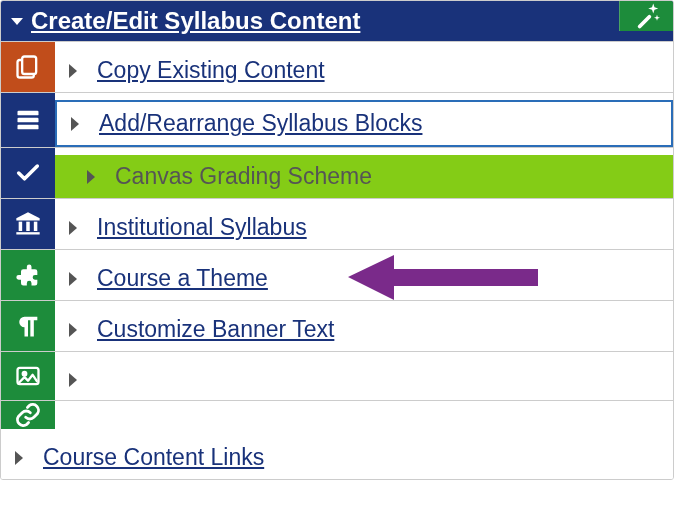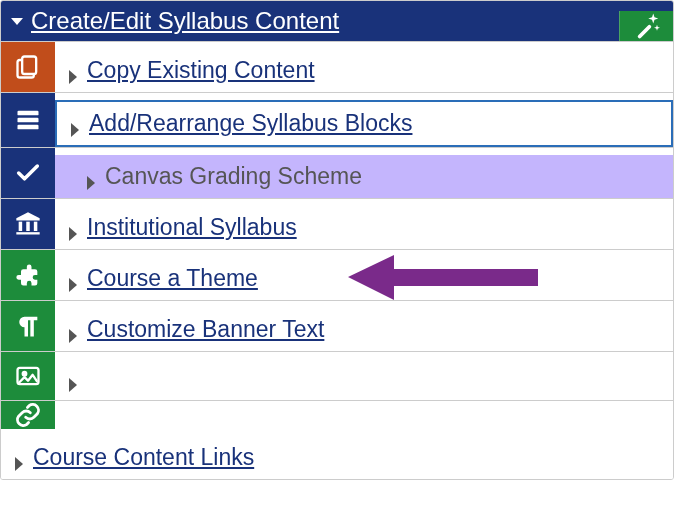--- a/index.html
+++ b/index.html
@@ -10,23 +10,24 @@
       background: #fff;
       position: relative;
     }
     .panel {
       border: 1px solid #ccc;
       border-radius: 3px;
       overflow: hidden;
     }
     .panel-header {
       display: flex;
-      align-items: flex-end;
+      align-items: flex-start;
       background: #19327a;
       border-bottom: 1px solid #ccc;
+      font-weight: bold;
     }
     .panel-header-main {
       display: flex;
       align-items: center;
       padding: 6px 10px;
       gap: 8px;
       flex: 1;
     }
     .panel-header-main .caret {
       width: 0; height: 0;
@@ -58,22 +59,22 @@
     .row:last-child { border-bottom: none; flex-direction: column; }
     .icon-cell {
       width: 54px;
       display: flex;
       align-items: center;
       justify-content: center;
       flex-shrink: 0;
     }
     .row-body {
       display: flex;
-      align-items: flex-end;
-      gap: 10px;
+      align-items: center;
+      gap: 20px;
       padding: 8px 14px;
       flex: 1;
       background: #fff;
       margin-top: 7px;
     }
     .row-body .disclosure {
       width: 0; height: 0;
       border-top: 7px solid transparent;
       border-bottom: 7px solid transparent;
       border-left: 8px solid #555;
@@ -83,21 +84,21 @@
       font-size: 23px;
       color: #19327a;
       text-decoration: underline;
       cursor: pointer;
     }
     
     .row.selected .row-body {
       border: 2px solid #2a6db8;
     }
     .row.disabled .row-body {
-      background: #c4b5fd;
+      background: #84cc16;
       padding-left: 32px;
     }
     .row.disabled .row-label {
       color: #555;
       text-decoration: none;
       cursor: default;
     }
     
     .bg-orange { background: #c14d1b; }
     .bg-navy  { background: #19327a; }

